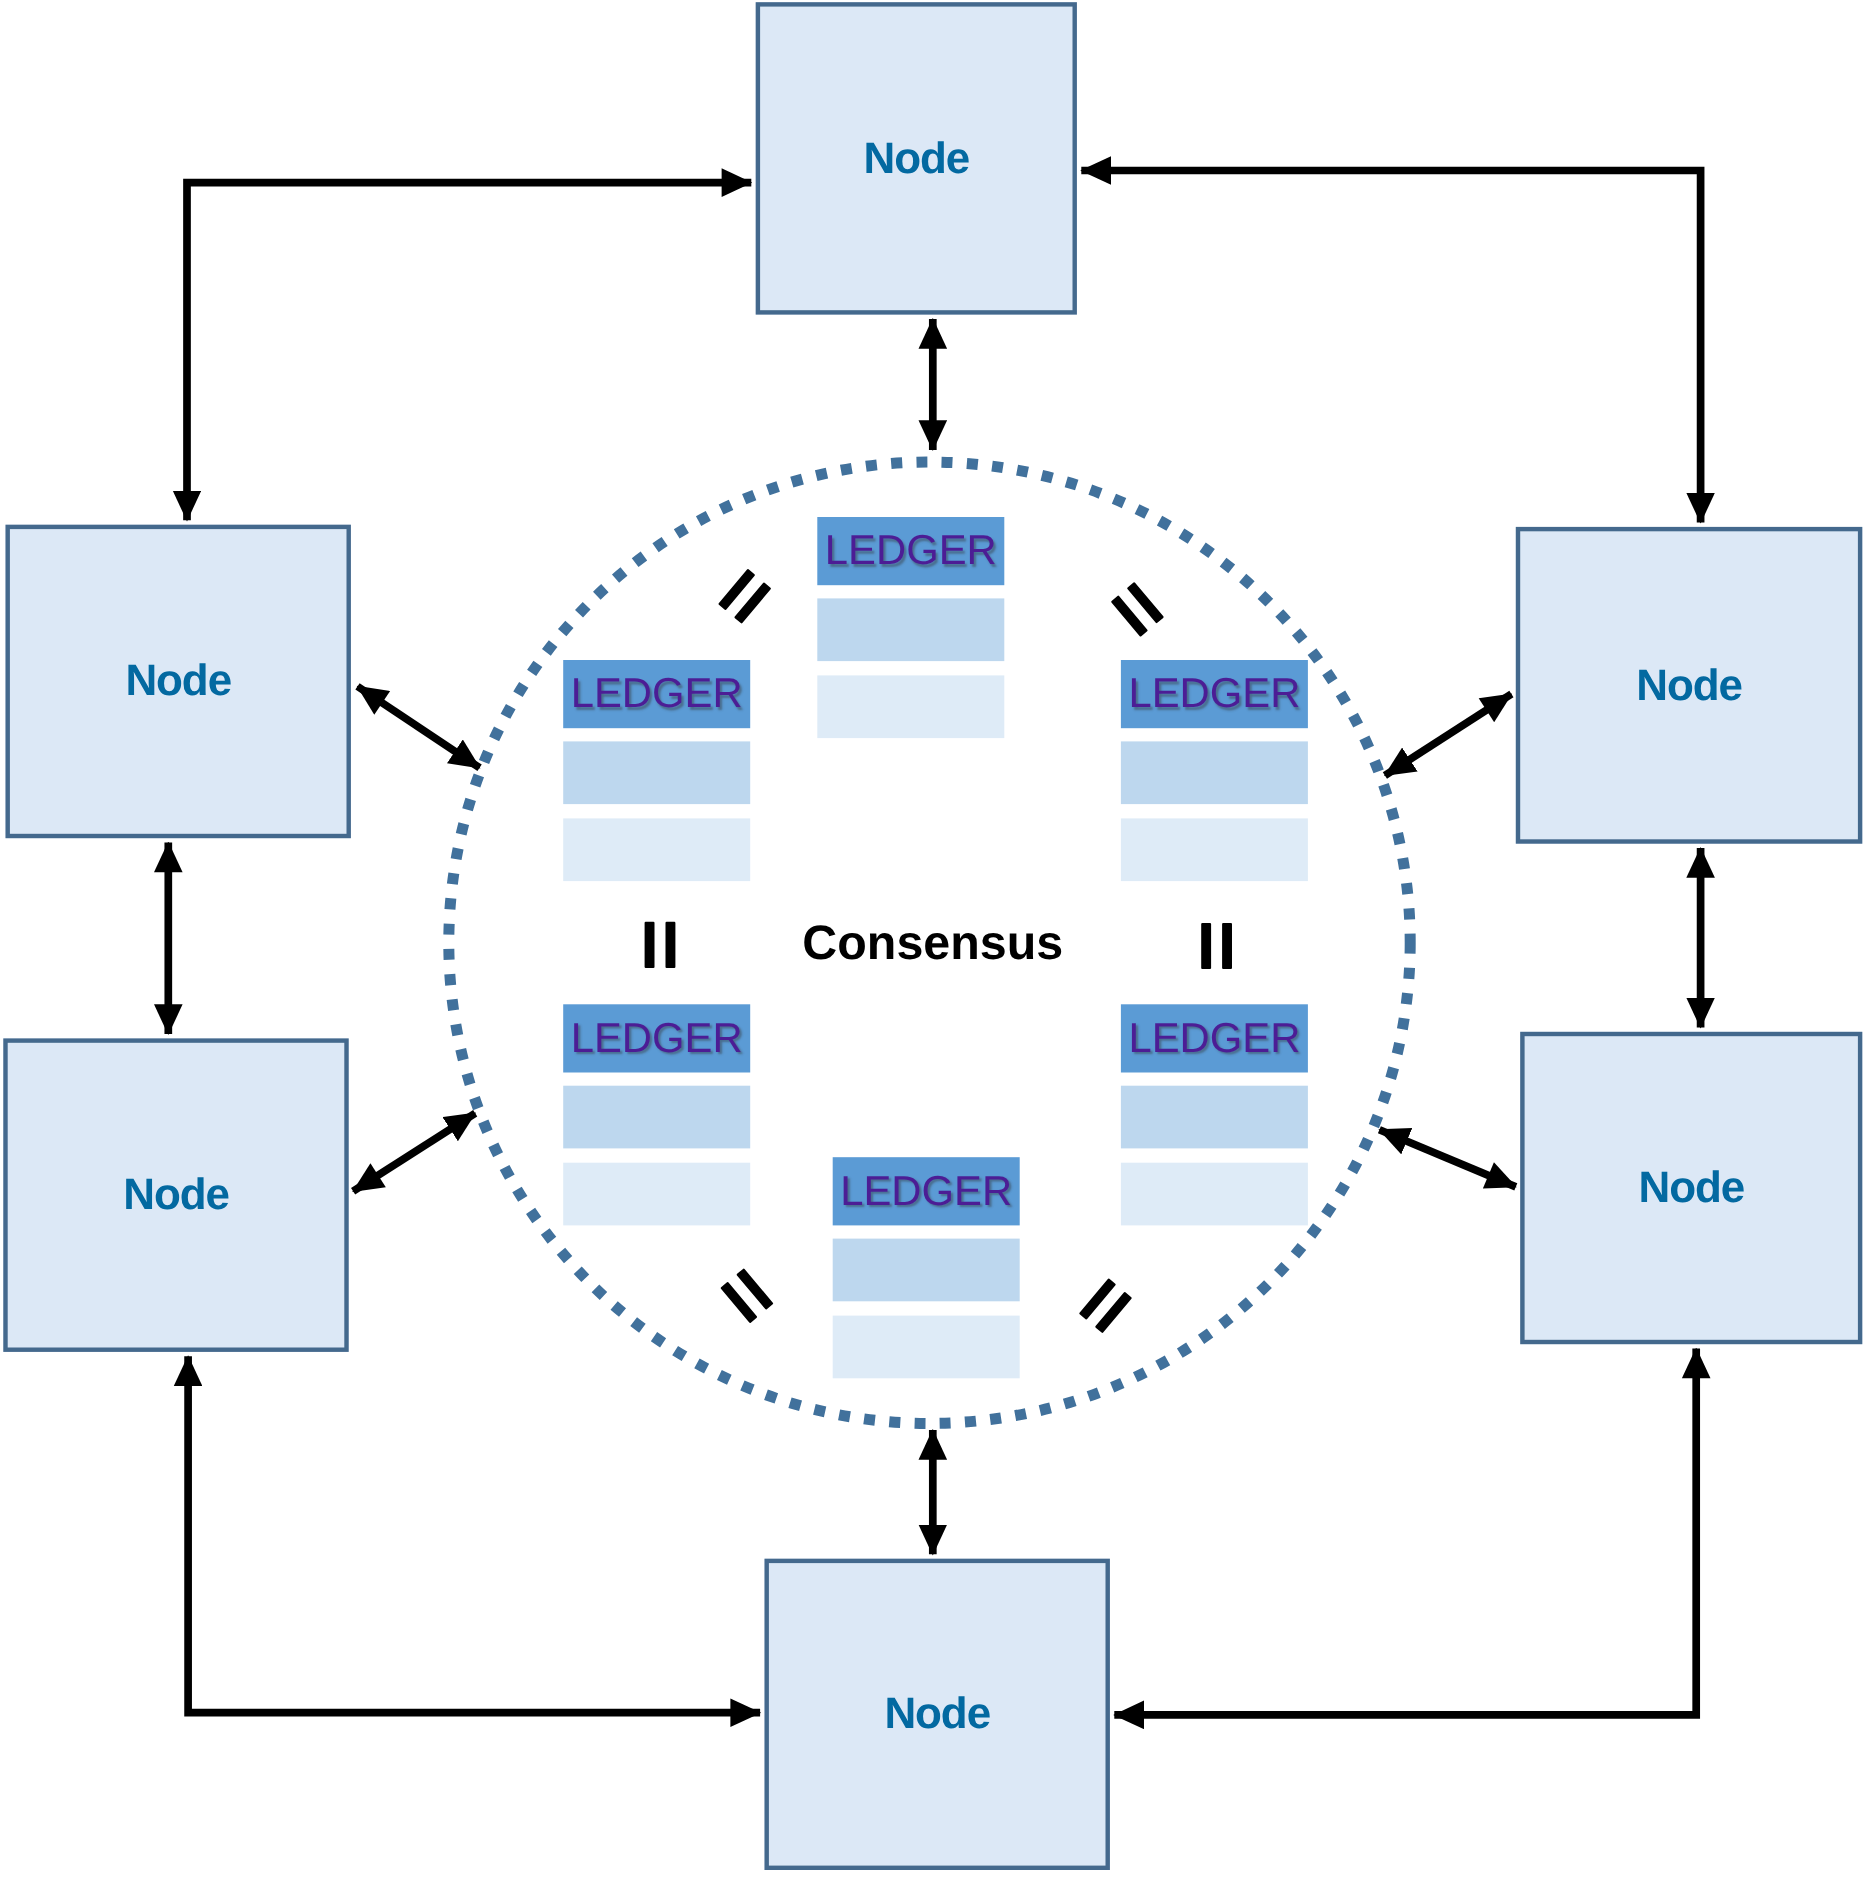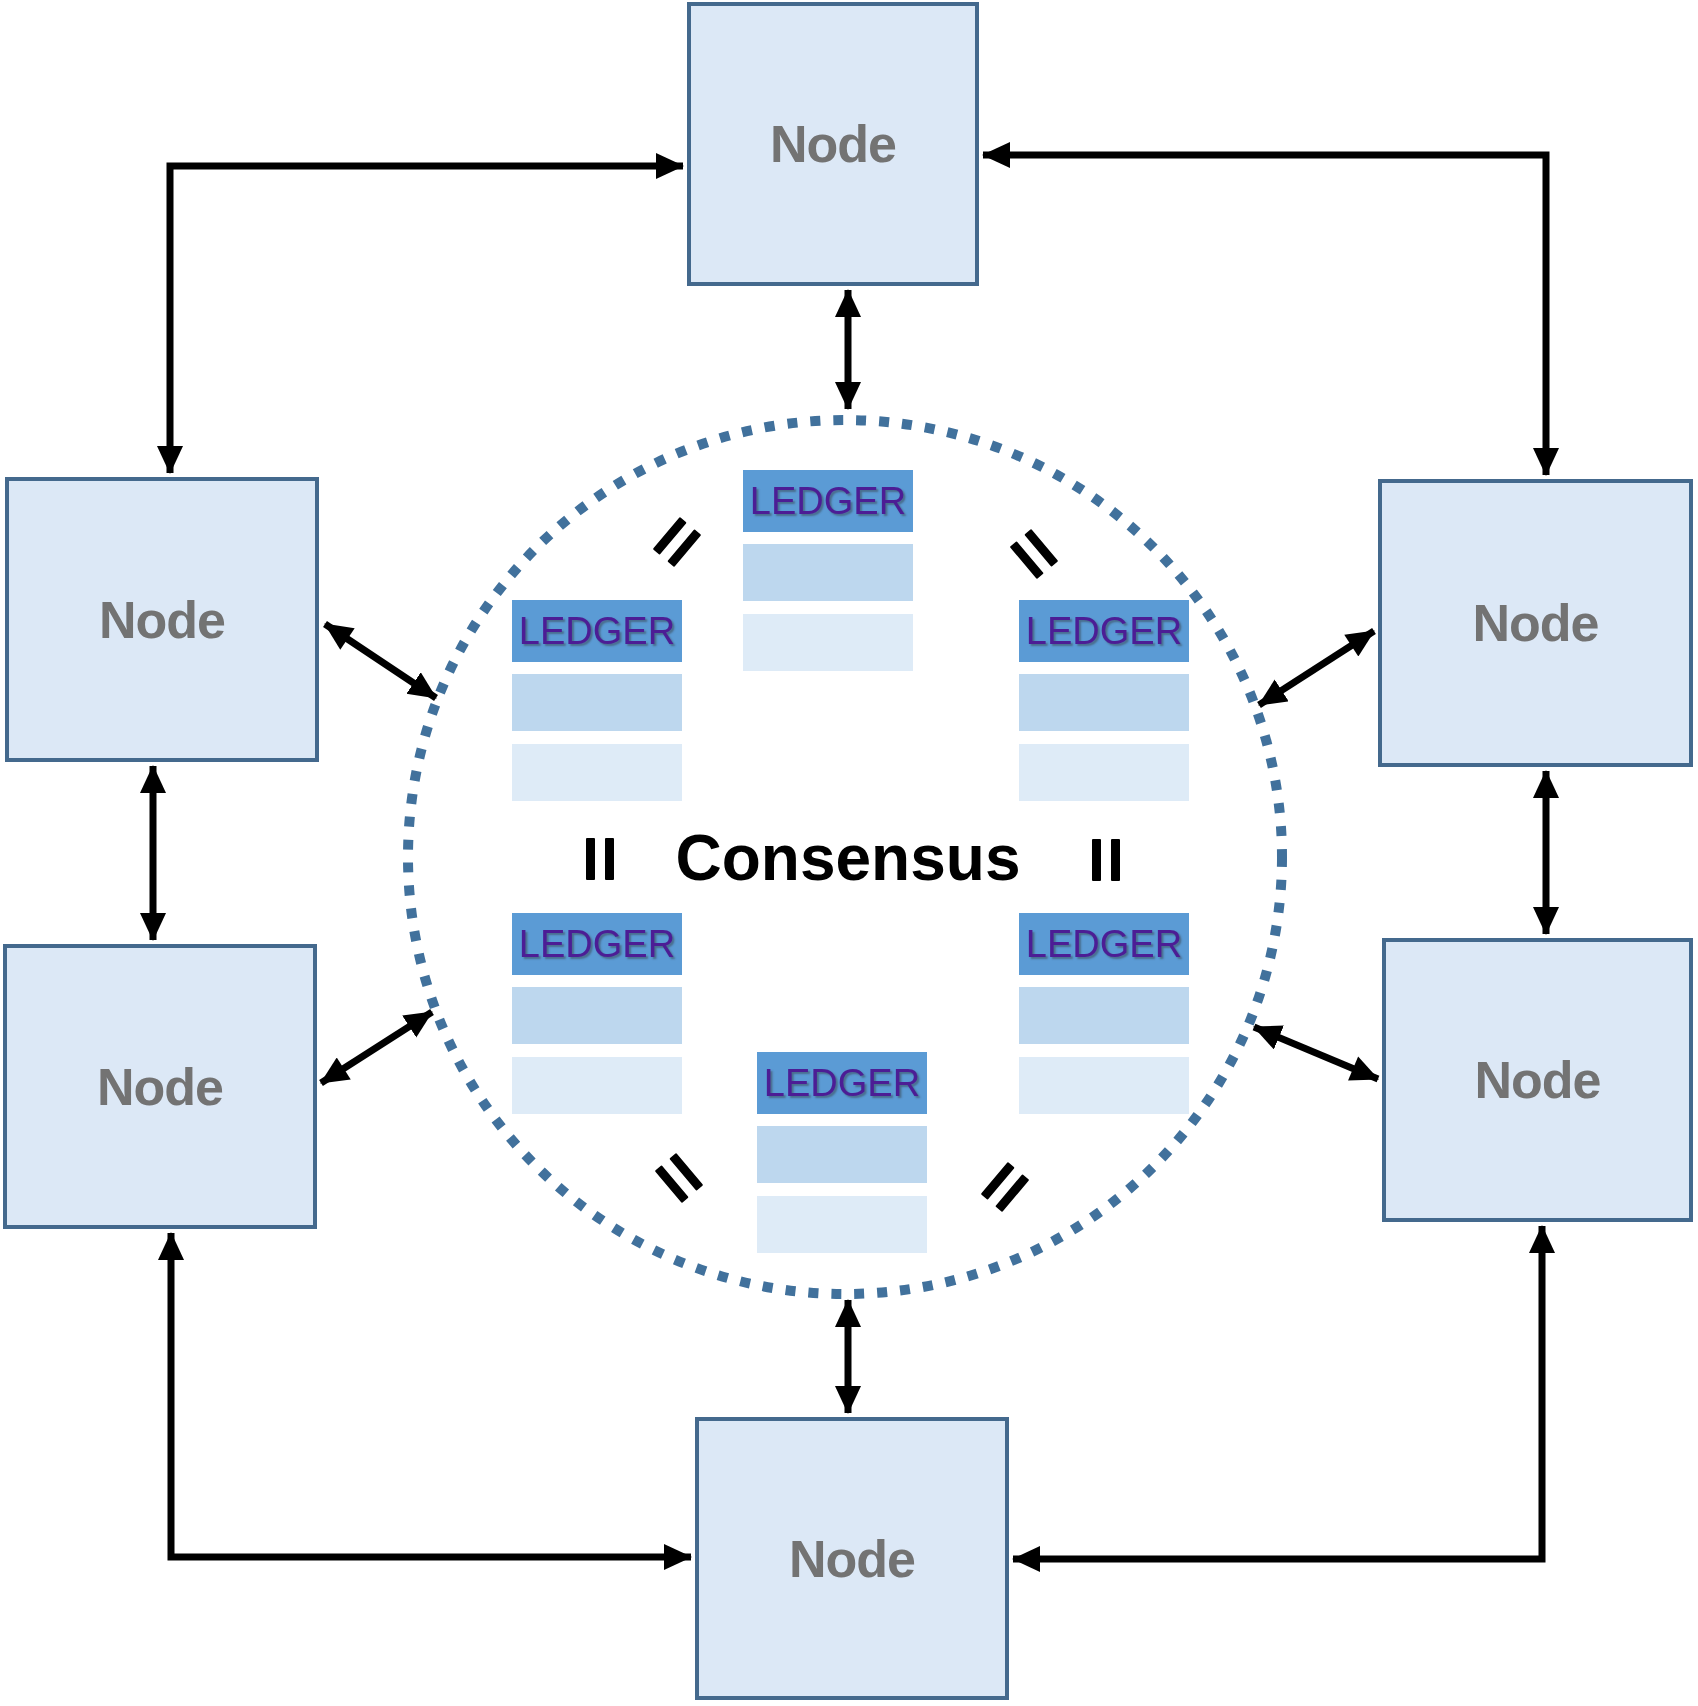--- a/index.html
+++ b/index.html
@@ -15,21 +15,21 @@
     pointer-events:none;
   }
   .node-box{
     position:absolute;
     background:var(--node-fill,#dce8f6);
     border:4px solid var(--node-border,#44698d);
     box-sizing:border-box;
     display:flex;align-items:center;justify-content:center;
   }
   .node-label{
-    font-size:52px;font-weight:bold;color:#737373;
+    font-size:40px;font-weight:bold;color:#0369a1;
     letter-spacing:-1px;
   }
   .ledger{
     position:absolute;width:170px;
   }
   .ledger-header{
     height:62px;
     background:var(--ledger-header,#5b9bd5);
     display:flex;align-items:center;justify-content:center;
   }
@@ -43,21 +43,21 @@
   .row-light{margin-top:13px;background:var(--ledger-row-light,#deebf7);}
   .equals{
     position:absolute;width:42px;height:28px;
     display:flex;flex-direction:column;justify-content:space-between;
     transform:translate(-50%,-50%) rotate(var(--rot,0deg));
   }
   .equals .bar{height:9px;width:100%;background:var(--arrow,#000);border-radius:1px;}
   .consensus{
     position:absolute;left:848px;top:858px;
     transform:translate(-50%,-50%);
-    font-size:64px;font-weight:bold;color:#000;
+    font-size:44px;font-weight:bold;color:#000;
     white-space:nowrap;
   }
   polyline{stroke:var(--arrow,#000);stroke-width:7;fill:none;}
   .dotted-circle{
     stroke:var(--circle,#41719c);
     stroke-width:10;fill:none;
   }
   marker path{fill:var(--arrow,#000);}
 </style>
 </head>

